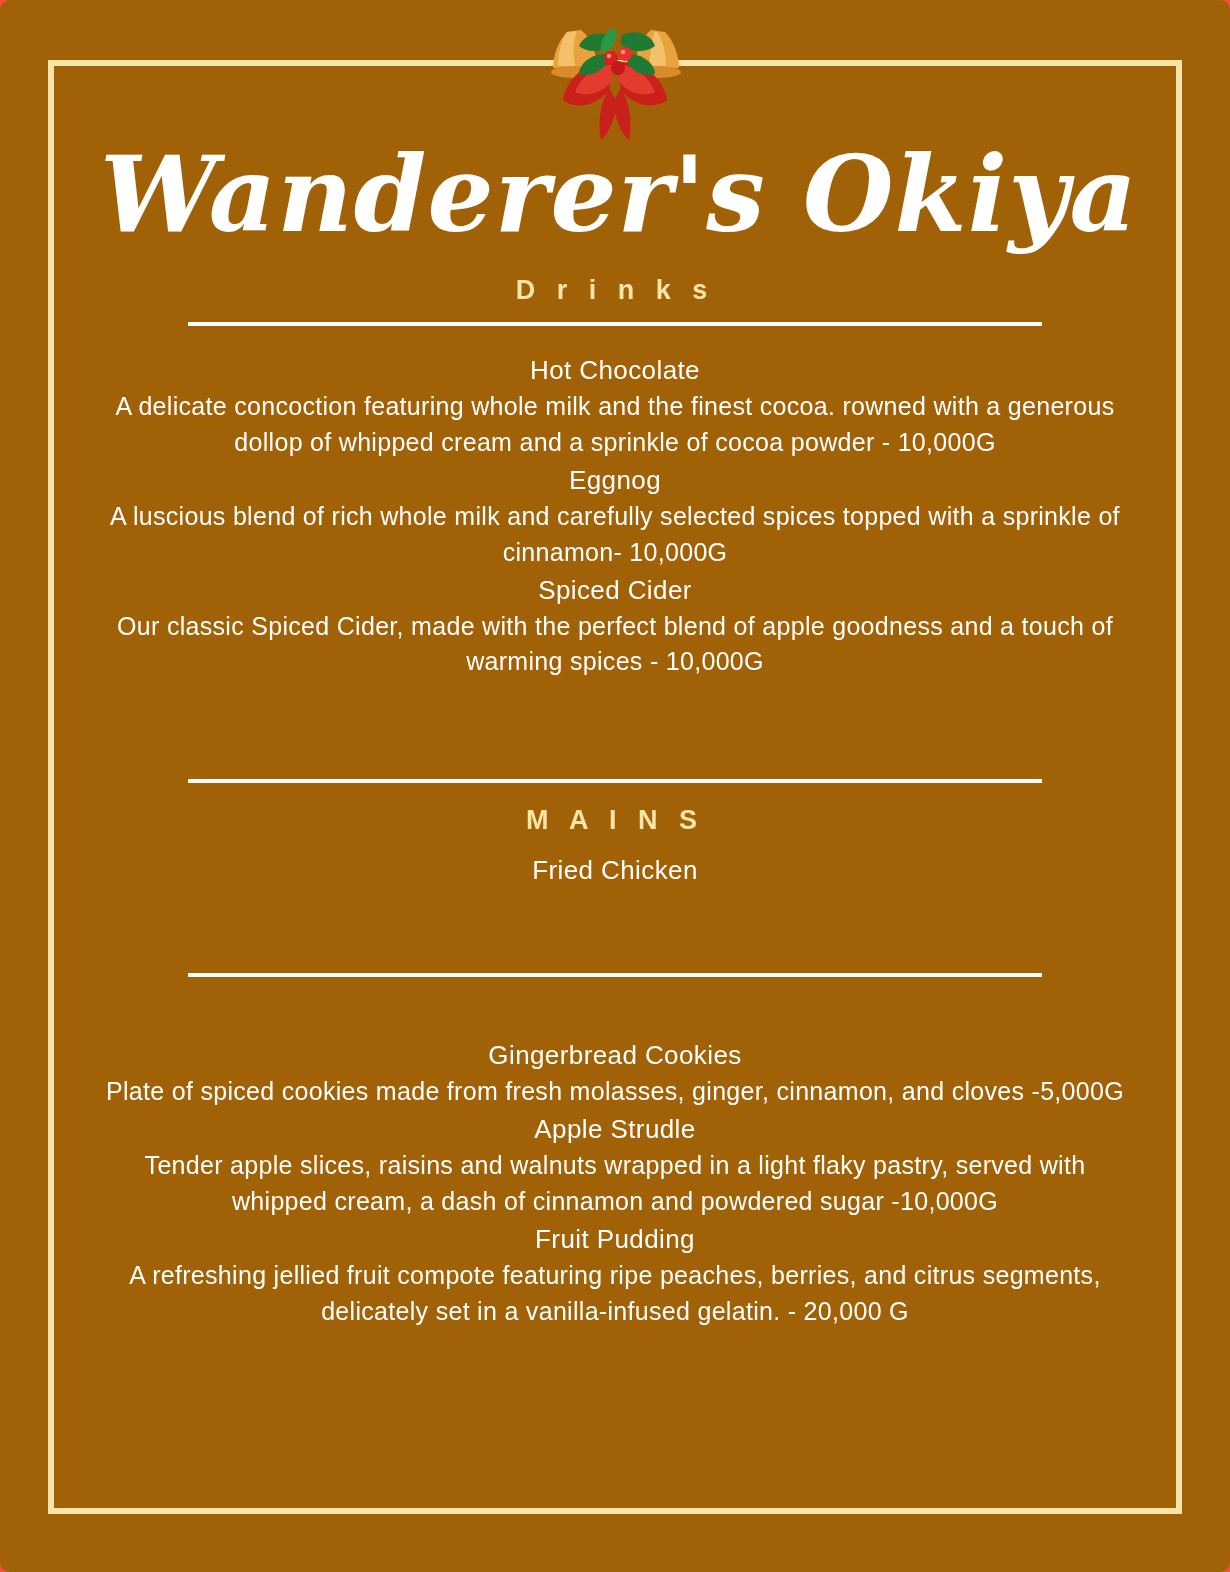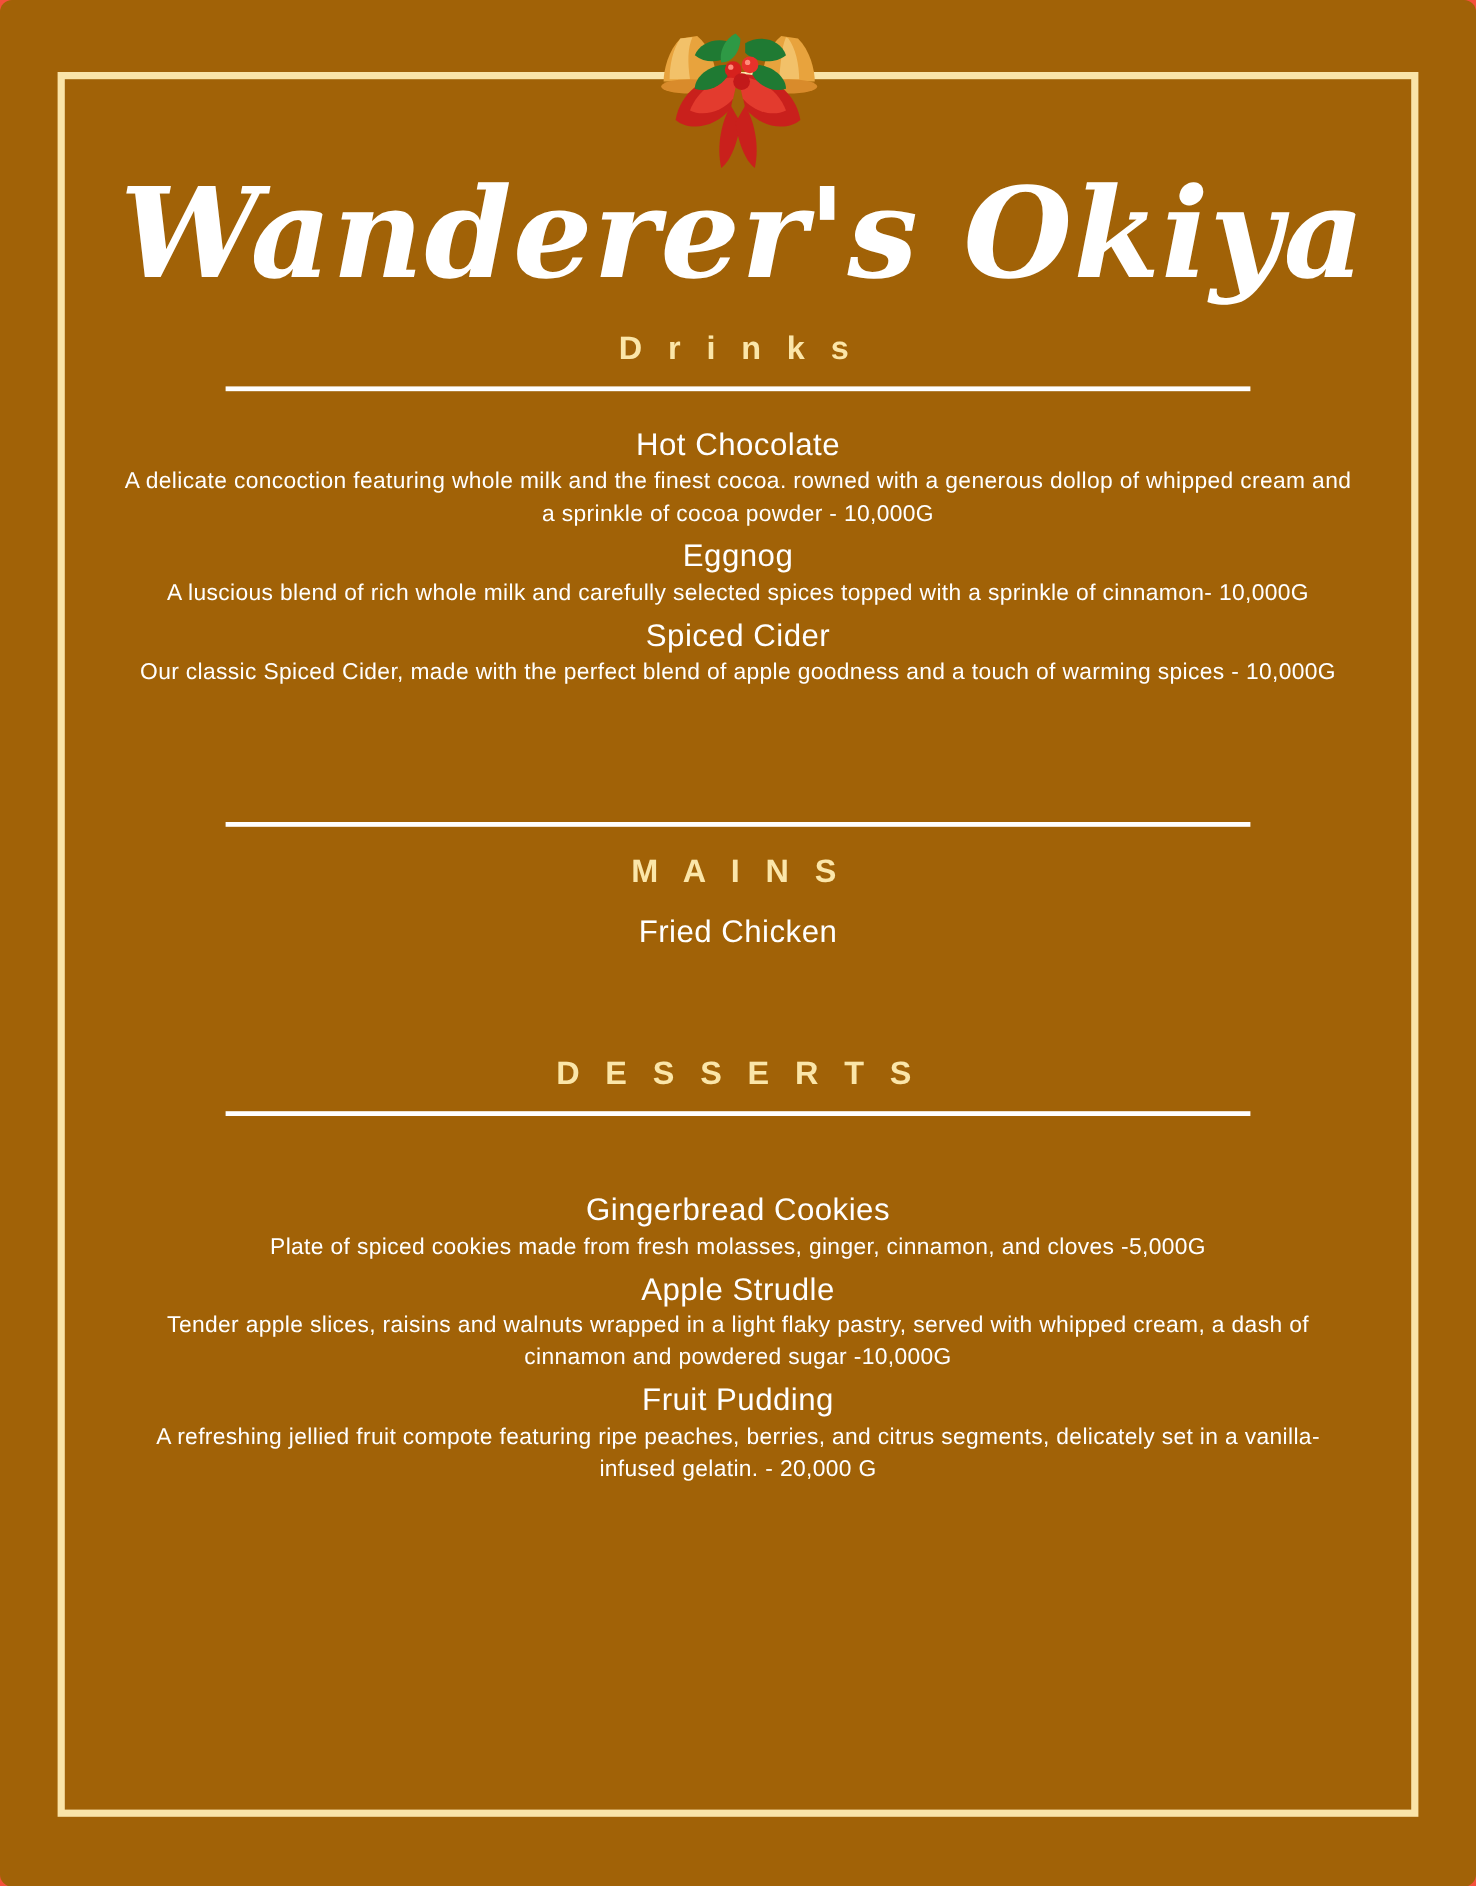--- a/index.html
+++ b/index.html
@@ -96,32 +96,32 @@
     color: #FFFFFF;
     font-size: 26px;
     font-weight: normal;
     letter-spacing: 0.4px;
     margin: 0;
     line-height: 1.42;
   }
 
   .item-desc {
     color: #FFFFFF;
-    font-size: 19px;
+    font-size: 25px;
     font-weight: 300;
     letter-spacing: 0.3px;
     margin: 0 0 2px 0;
     line-height: 1.42;
   }
 
   .sp-drinks { height: 96px; }
   .sp-mains  { height: 64px; }
   .sp-desserts { height: 34px; }
 
-  .mains-block { margin-top: 12px; }
+  .mains-block { margin-top: 1px; }
 </style>
 </head>
 <body>
 
 <div class="poster">
 
   <div class="frame"></div>
 
   <div class="ornament">
     <svg width="220" height="150" viewBox="0 0 220 150" xmlns="http://www.w3.org/2000/svg">
@@ -187,21 +187,20 @@
     <div class="section mains-block">
       <div class="rule-top"></div>
       <div class="section-heading">M A I N S</div>
 
       <p class="item-name">Fried Chicken</p>
     </div>
 
     <div class="sp-mains"></div>
 
     <div class="section">
-      <div class="section-heading">D E S S E R T S</div>
       <div class="rule"></div>
 
       <div class="sp-desserts"></div>
 
       <p class="item-name">Gingerbread Cookies</p>
       <p class="item-desc">Plate of spiced cookies made from fresh molasses, ginger, cinnamon, and cloves -5,000G</p>
 
       <p class="item-name">Apple Strudle</p>
       <p class="item-desc">Tender apple slices, raisins and walnuts wrapped in a light flaky pastry, served with whipped cream, a dash of cinnamon and powdered sugar -10,000G</p>
 

